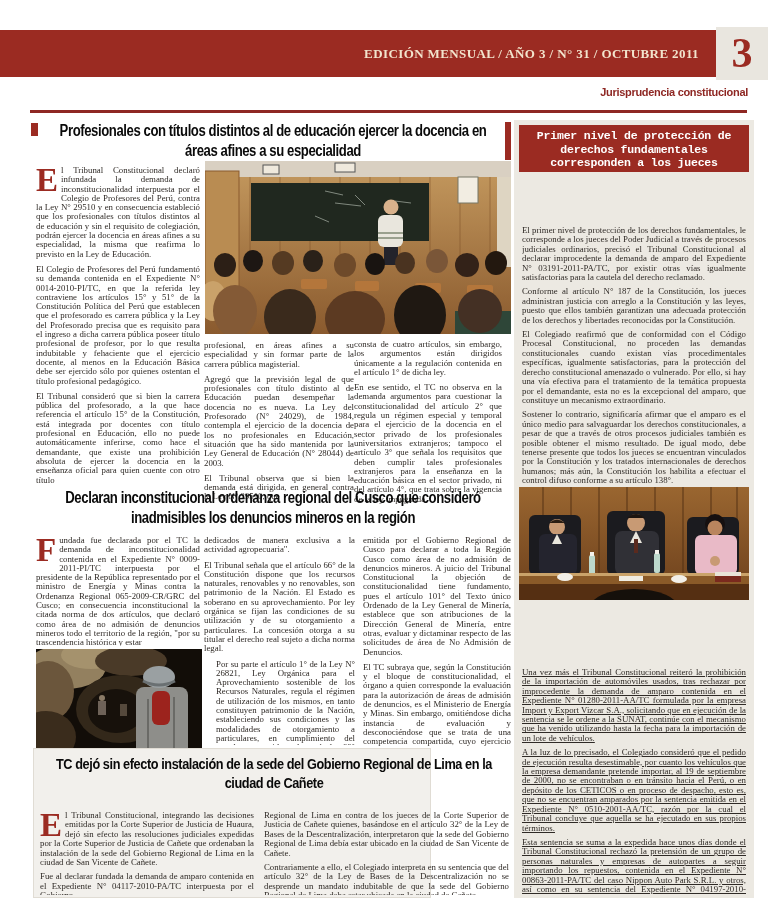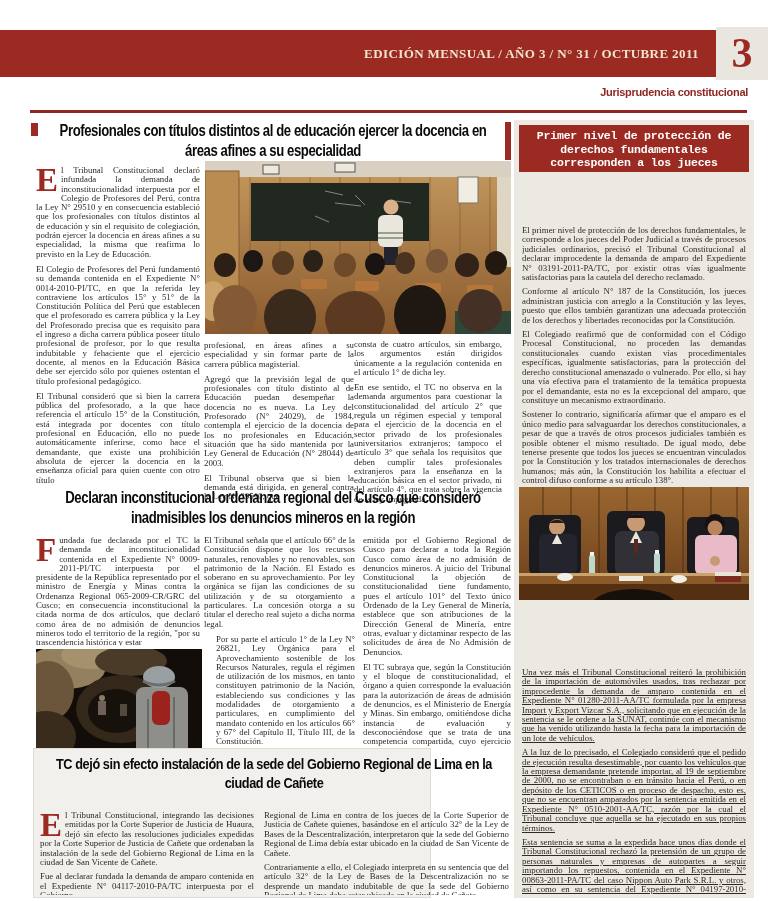--- a/index.html
+++ b/index.html
@@ -167,20 +167,21 @@
     <ellipse cx="66" cy="49" rx="3" ry="3" fill="#8a7a66"></ellipse>
     <rect x="62" y="52" width="8" height="14" fill="#6e6258"></rect>
     <rect x="84" y="55" width="7" height="12" fill="#55493c"></rect>
     <rect x="100" y="38" width="52" height="70" rx="8" fill="#8e8e8a"></rect>
     <path d="M112 50v50M138 48v54" stroke="#6a6a66" stroke-width="2"></path>
     <rect x="116" y="42" width="18" height="34" rx="6" fill="#9c231d"></rect>
     <ellipse cx="123" cy="28" rx="16" ry="11" fill="#9aa0a2"></ellipse>
     <path d="M107 32q16 8 32 0" stroke="#6a7072" stroke-width="3" fill="none"></path>
   </svg>
   <div class="col a2-col2">
+    <p>dedicados de manera exclusiva a la actividad agropecuaria".</p>
     <p>El Tribunal señala que el artículo 66° de la Constitución dispone que los recursos naturales, renovables y no renovables, son patrimonio de la Nación. El Estado es soberano en su aprovechamiento. Por ley orgánica se fijan las condiciones de su utilización y de su otorgamiento a particulares. La concesión otorga a su titular el derecho real sujeto a dicha norma legal.</p>
     <p class="indent">Por su parte el artículo 1° de la Ley N° 26821, Ley Orgánica para el Aprovechamiento sostenible de los Recursos Naturales, regula el régimen de utilización de los mismos, en tanto constituyen patrimonio de la Nación, estableciendo sus condiciones y las modalidades de otorgamiento a particulares, en cumplimiento del mandato contenido en los artículos 66° y 67° del Capítulo II, Título III, de la Constitución.</p>
 
   </div>
   <div class="col a2-col3">
     <p>emitida por el Gobierno Regional de Cusco para declarar a toda la Región Cusco como área de no admisión de denuncios mineros. A juicio del Tribunal Constitucional la objeción de constitucionalidad tiene fundamento, pues el artículo 101° del Texto único Ordenado de la Ley General de Minería, establece que son atribuciones de la Dirección General de Minería, entre otras, evaluar y dictaminar respecto de las solicitudes de área de No Admisión de Denuncios.</p>
     <p>El TC subraya que, según la Constitución y el bloque de constitucionalidad, el órgano a quien corresponde la evaluación para la autorización de áreas de admisión de denuncios, es el Ministerio de Energía y Minas. Sin embargo, omitiéndose dicha instancia de evaluación y desconociéndose que se trata de una competencia compartida, cuyo ejercicio debe realizarse, conforme a ley y en concordancia con las políticas nacionales y los planes sectoriales, el Gobierno Regional del Cusco, emitió la Ordenanza, lo cual constituye una violación indirecta del inciso 7) del artículo 102° de la Constitución.</p>
   </div>
 
   <div class="a3-box">

